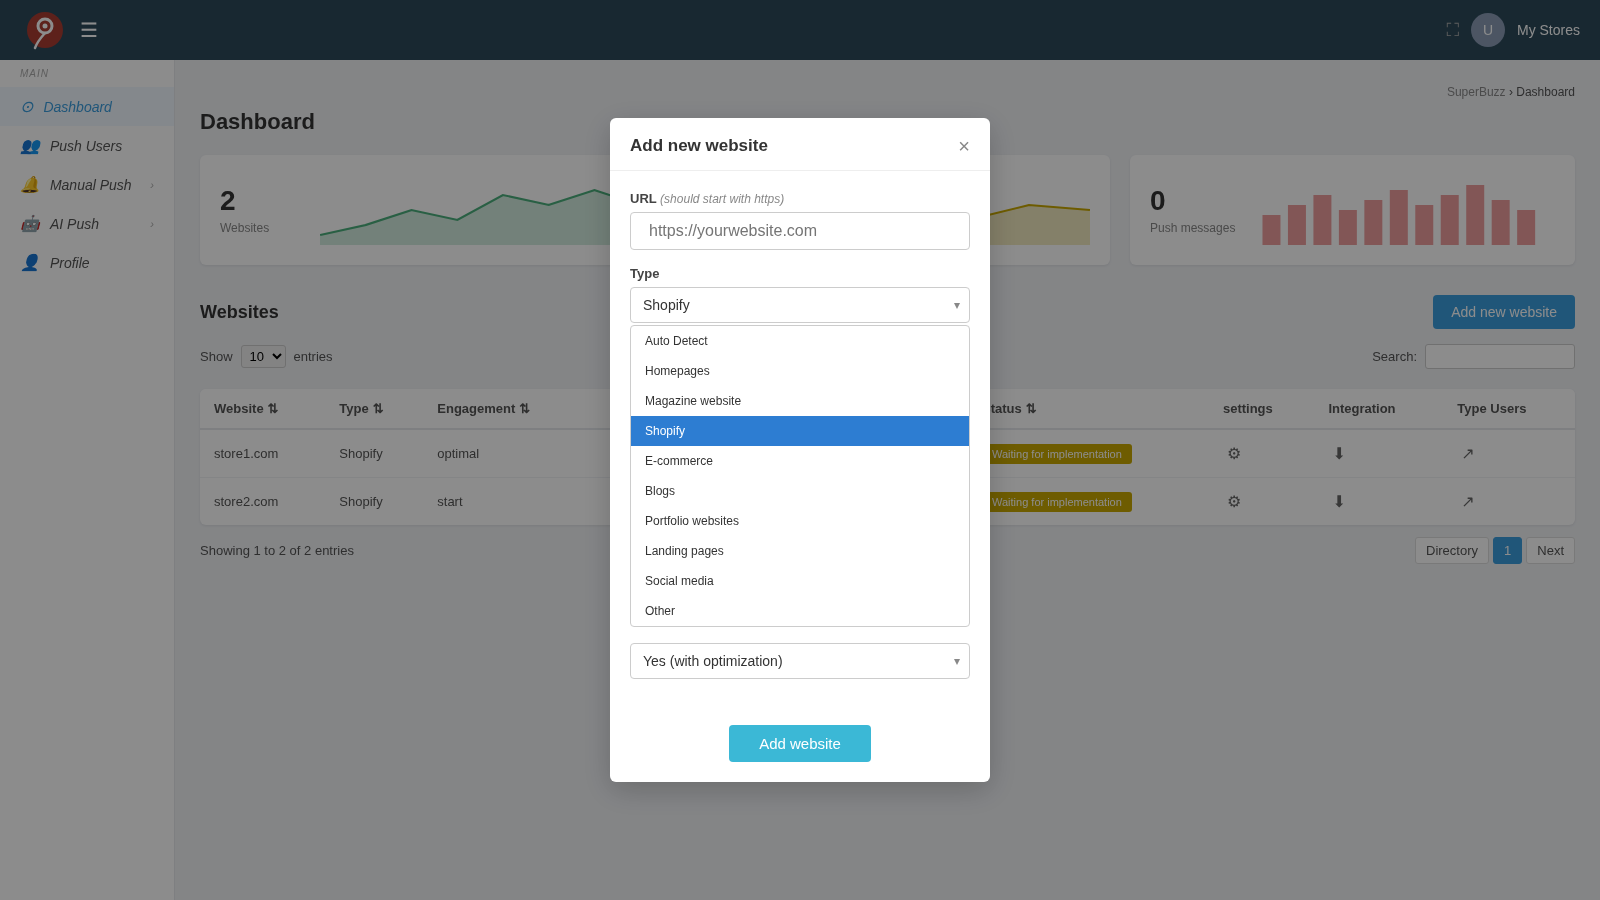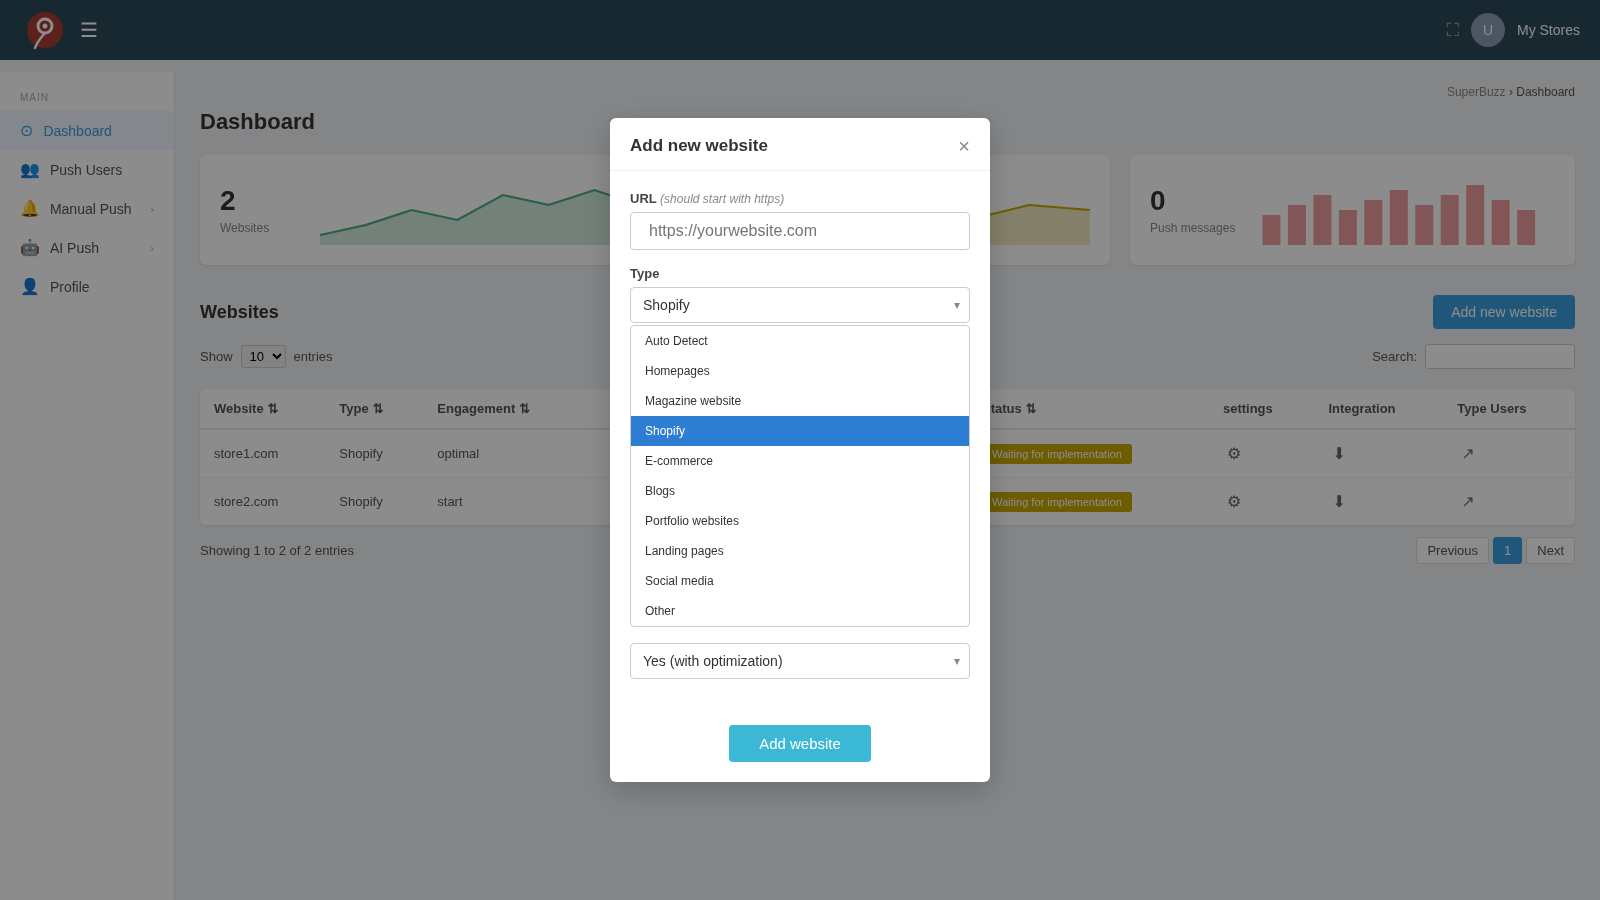--- a/index.html
+++ b/index.html
@@ -46,26 +46,27 @@
     }
     .header-my-stores {
       color: #fff;
       font-size: 14px;
       cursor: pointer;
     }
 
     
     .sidebar {
       position: fixed;
-      top: 72px; left: 0; bottom: 0;
+      top: 48px; left: 0; bottom: 0;
       width: 175px;
       background: #fff;
       border-right: 1px solid #e5e8ec;
       padding-top: 20px;
       z-index: 50;
+      font-style: italic;
     }
     .sidebar-section-label {
       font-size: 10px;
       color: #aaa;
       text-transform: uppercase;
       letter-spacing: 1px;
       padding: 0 20px 8px;
     }
     .sidebar-item {
       display: flex;
@@ -544,21 +545,21 @@
         <td>
           <span class="action-icon">↗</span>
         </td>
       </tr>
     </tbody>
   </table>
 
   <div class="table-footer">
     <span>Showing 1 to 2 of 2 entries</span>
     <div class="pagination">
-      <button class="page-btn">Previous</button>
+      <button class="page-btn">Directory</button>
       <button class="page-btn active">1</button>
       <button class="page-btn">Next</button>
     </div>
   </div>
 </main>
 
 <div class="modal-overlay">
   <div class="modal">
     <div class="modal-header">
       <span class="modal-title">Add new website</span>

